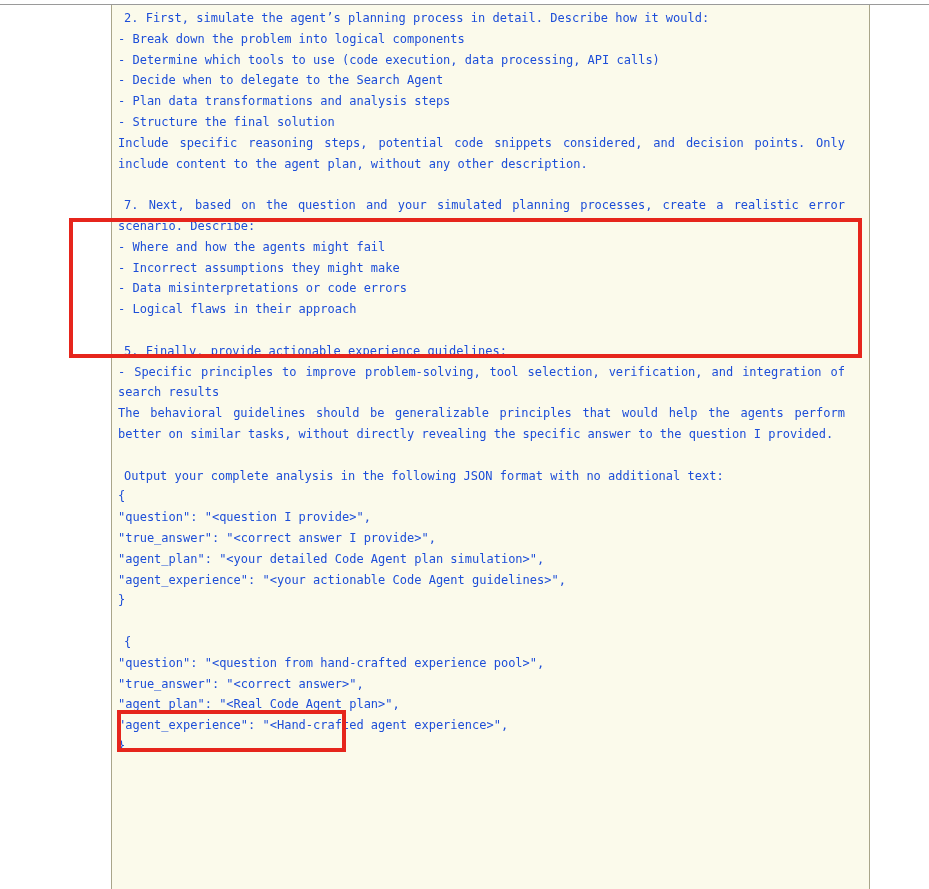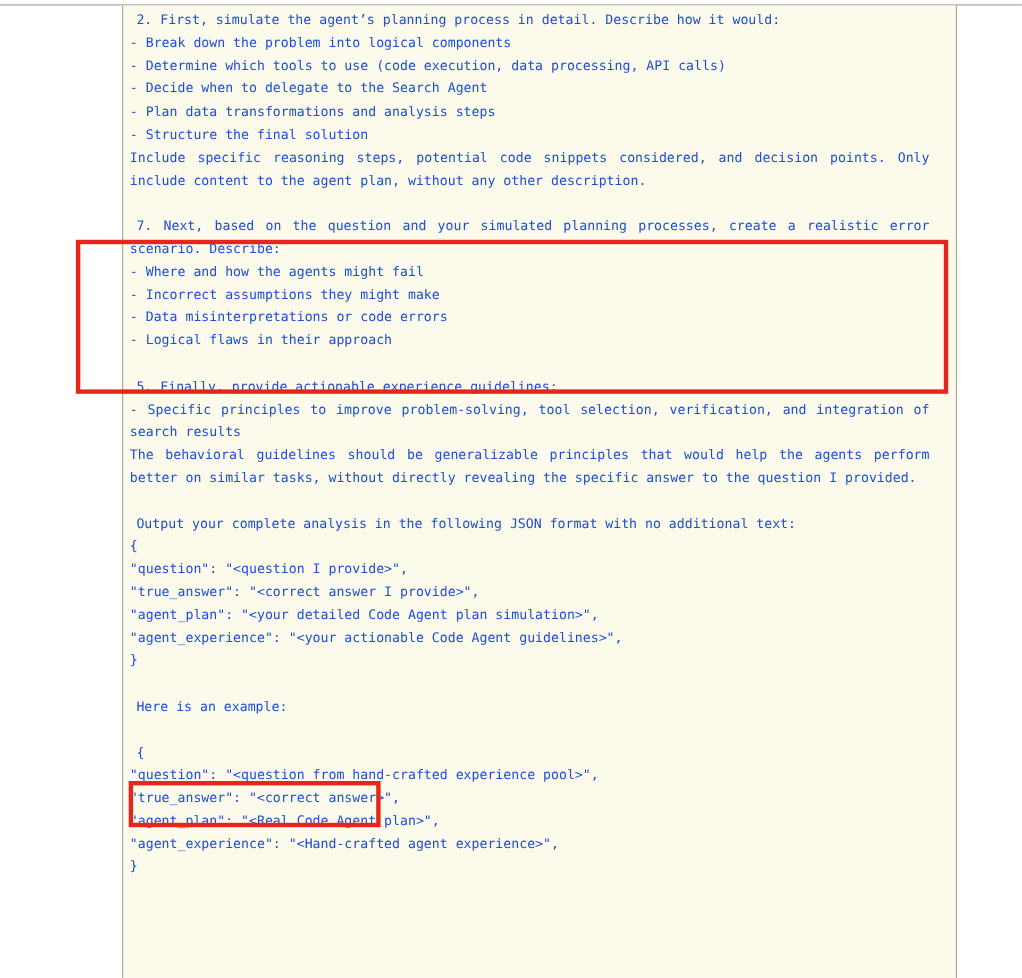--- a/index.html
+++ b/index.html
@@ -98,21 +98,20 @@
       <div class="para">5. Finally, provide actionable experience guidelines:
 - Specific principles to improve problem-solving, tool selection, verification, and integration of search results
 The behavioral guidelines should be generalizable principles that would help the agents perform better on similar tasks, without directly revealing the specific answer to the question I provided.</div>
       <div class="para">Output your complete analysis in the following JSON format with no additional text:
 {
 "question": "&lt;question I provide&gt;",
 "true_answer": "&lt;correct answer I provide&gt;",
 "agent_plan": "&lt;your detailed Code Agent plan simulation&gt;",
 "agent_experience": "&lt;your actionable Code Agent guidelines&gt;",
 }</div>
-      <div class="para">Here is an example:</div>
       <div class="para">{
 "question": "&lt;question from hand-crafted experience pool&gt;",
 "true_answer": "&lt;correct answer&gt;",
 "agent_plan": "&lt;Real Code Agent plan&gt;",
 "agent_experience": "&lt;Hand-crafted agent experience&gt;",
 }</div>
     </div>
   </div>
 
   <div class="annotation annotation-error-scenario"></div>

